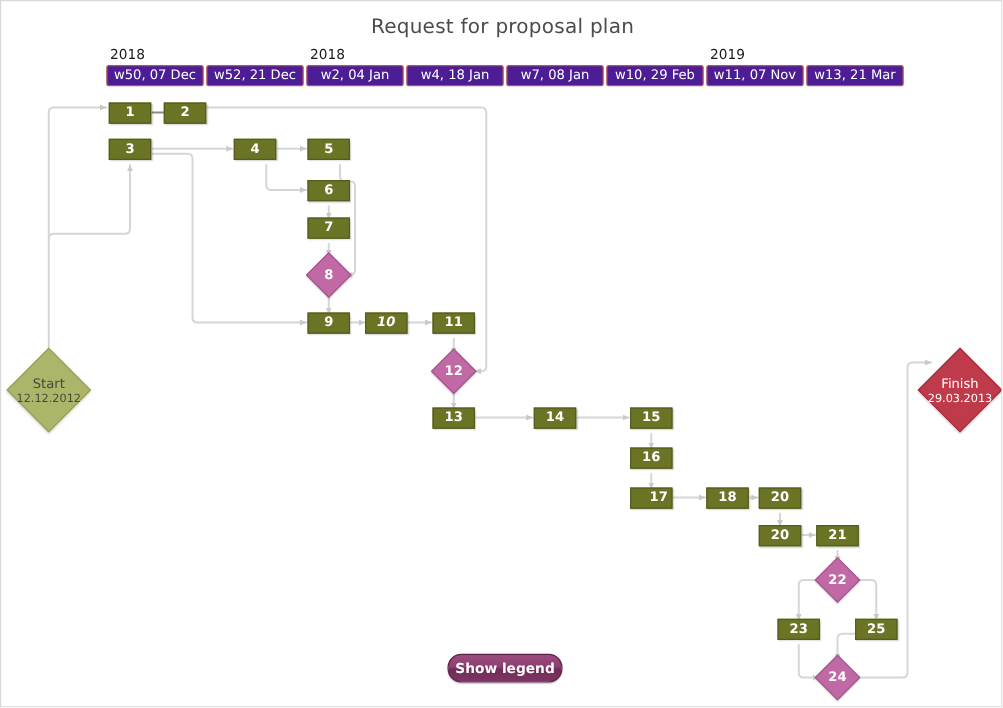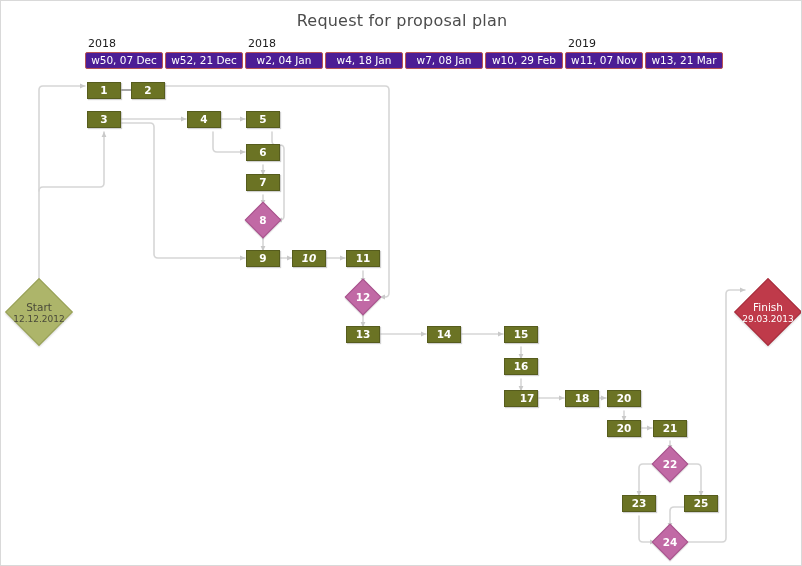--- a/index.html
+++ b/index.html
@@ -310,14 +310,15 @@
       <div class="dia" style="left: 656px; top: 450px;">
         <span>22</span>
       </div>
       <div class="node" style="left: 621px; top: 493.5px;">23</div>
       <div class="node" style="left: 683px; top: 493.5px;">25</div>
       <div class="dia" style="left: 656px; top: 528px;">
         <span>24</span>
       </div>
     </div>
 
+  <div id="show-legend">Show legend</div>
 
 </div>
 
 </body></html>

